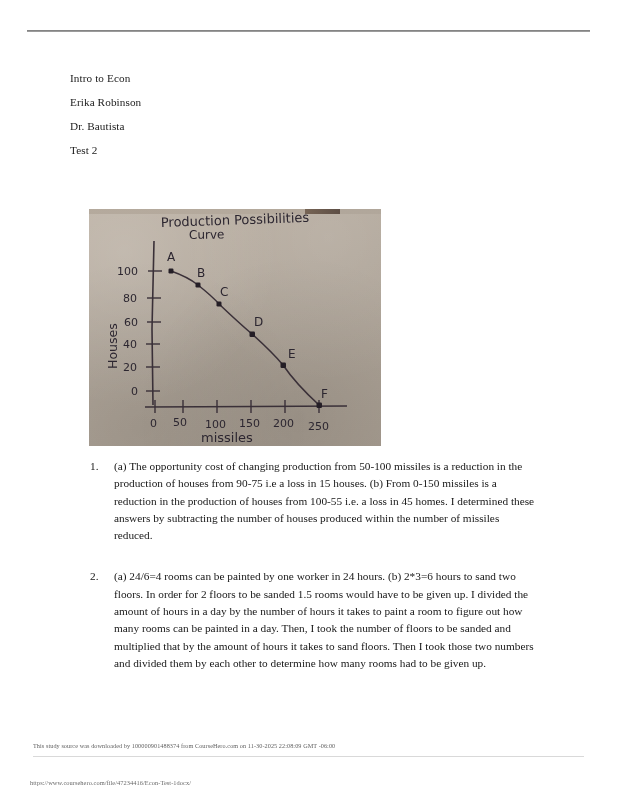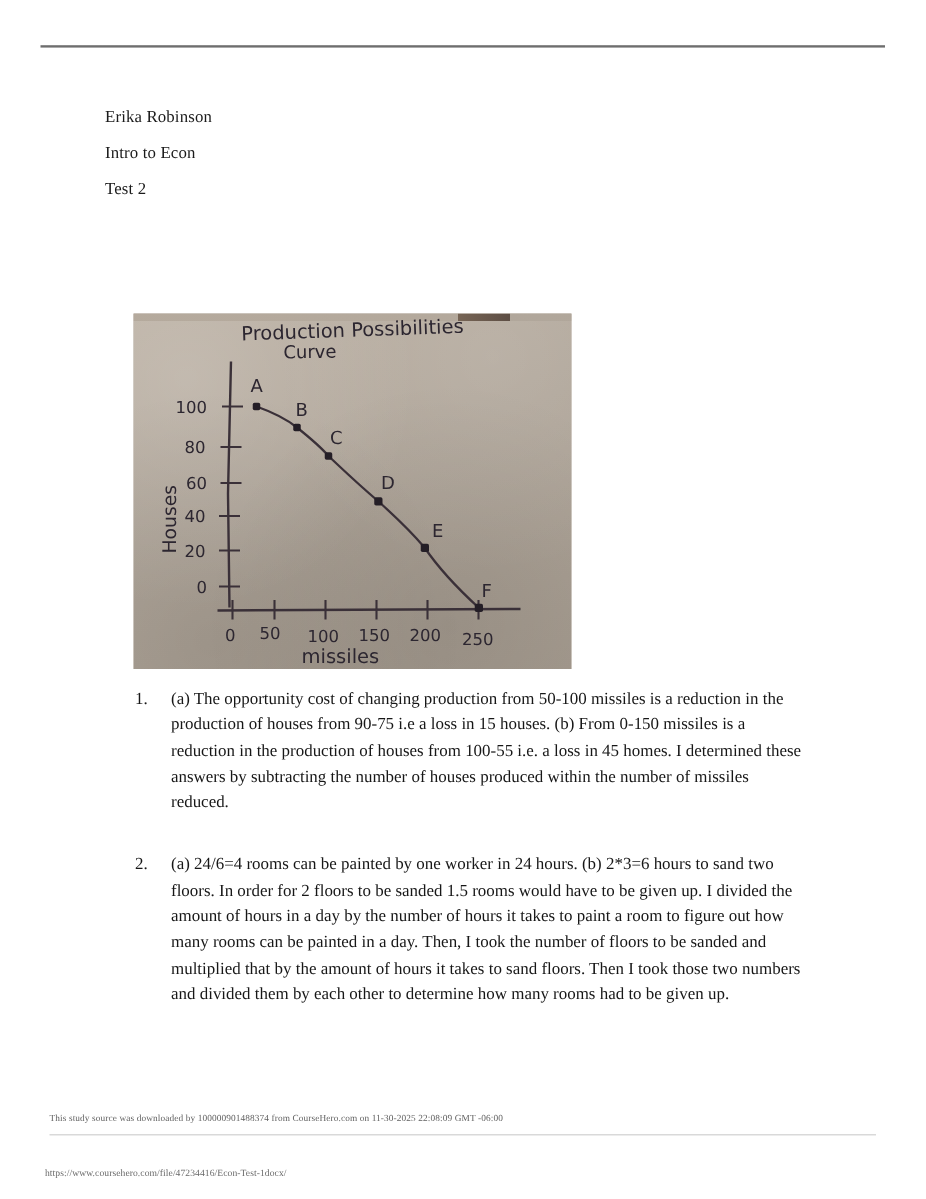--- a/index.html
+++ b/index.html
@@ -145,22 +145,23 @@
   }
 </style>
 </head>
 <body>
 
 <div class="page">
 
   <div class="top-rule"></div>
 
   <div class="heading">
+    <div class="heading-line">Intro to Econ</div>
     <div class="heading-line">Erika Robinson</div>
-    <div class="heading-line">Intro to Econ</div>
+    <div class="heading-line">Dr. Bautista</div>
     <div class="heading-line">Test 2</div>
   </div>
 
   <div class="figure">
     <div class="figure-grain"></div>
     <div class="figure-topstrip"></div>
 
     <svg viewBox="0 0 292 237" preserveAspectRatio="none">
 
       <text class="hw" id="ch-title" x="72" y="18" font-size="13" transform="rotate(-2 72 18)">Production Possibilities</text>

